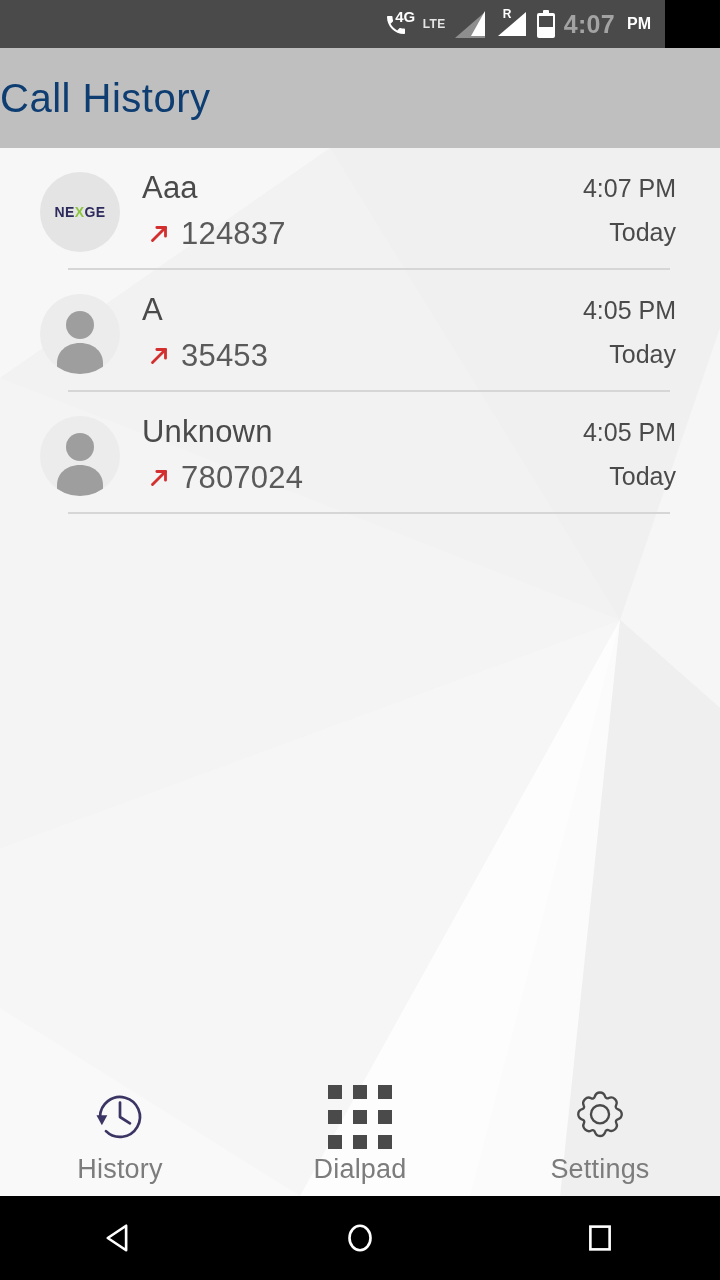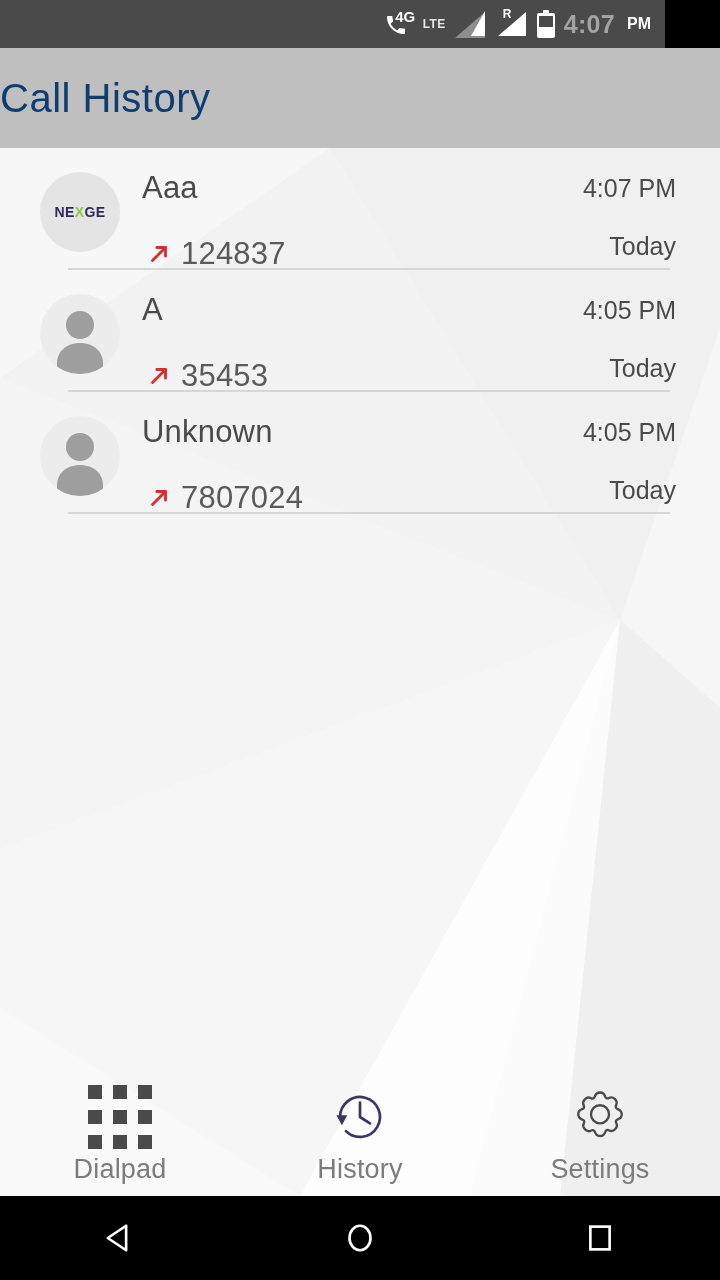--- a/index.html
+++ b/index.html
@@ -72,29 +72,29 @@
     position:absolute; left:0; top:0; width:80px; height:80px;
     display:flex; align-items:center; justify-content:center;
     font-size:14px; font-weight:bold; letter-spacing:.4px; color:#2d2a5c;
   }
   .nexge .x{ color:#8cc63e; }
   .row-name{
     position:absolute; left:142px; top:22px;
     font-size:31px; color:#4a4a4a; letter-spacing:.2px; white-space:nowrap;
   }
   .row-num-wrap{
-    position:absolute; left:146px; top:68px; display:flex; align-items:center; gap:9px;margin-top:20px;
+    position:absolute; left:146px; top:68px; display:flex; align-items:center; gap:9px;
   }
   .call-arrow{ width:26px; height:26px; flex:none; }
   .row-num{ font-size:31px; color:#5a5a5a; letter-spacing:.2px; }
   .row-time{
     position:absolute; right:44px; top:26px; font-size:25px; color:#4a4a4a;
   }
   .row-day{
-    position:absolute; right:44px; top:84px; font-size:25px; color:#4a4a4a;
+    position:absolute; right:44px; top:70px; font-size:25px; color:#4a4a4a;
   }
   .divider{
     position:absolute; left:68px; right:50px; bottom:0; height:2px; background:#d6d6d6;
   }
 
   
   .tabbar{
     position:absolute; bottom:84px; left:0; width:720px; height:112px;
     display:flex; align-items:flex-start;
   }
@@ -237,44 +237,44 @@
       <div class="row-day">Today</div>
       <div class="divider"></div>
     </div>
   </div>
 
   <div class="tabbar">
 
 
     <div class="tab">
       <div class="tab-icon">
-        <div class="dialgrid">
-            <i></i>
-            <i></i>
-            <i></i>
-            <i></i>
-            <i></i>
-            <i></i>
-            <i></i>
-            <i></i>
-            <i></i>
-          </div>
-      </div>
-      <div class="tab-label">Dialpad</div>
-    </div>
-
-    <div class="tab">
-      <div class="tab-icon">
         <svg width="58" height="58" viewBox="0 0 64 64">
           <path d="M10 32a22 22 0 1 1 6.5 15.6" stroke="#3b3564" stroke-width="3" fill="none" stroke-linecap="round"></path>
           <polygon points="6,30 18,30 12,41" fill="#3b3564"></polygon>
           <path d="M32 16v16l11 7" stroke="#3b3564" stroke-width="3" fill="none" stroke-linecap="round" stroke-linejoin="round"></path>
         </svg>
       </div>
       <div class="tab-label">History</div>
+    </div>
+
+    <div class="tab">
+      <div class="tab-icon">
+        <div class="dialgrid">
+            <i></i>
+            <i></i>
+            <i></i>
+            <i></i>
+            <i></i>
+            <i></i>
+            <i></i>
+            <i></i>
+            <i></i>
+          </div>
+      </div>
+      <div class="tab-label">Dialpad</div>
     </div>
 
     <div class="tab">
       <div class="tab-icon">
         <svg width="58" height="58" viewBox="0 0 64 64">
           <path d="M32 5c3.4 0 5 2.3 5.6 4.4.5 1.8 2.4 2.6 4 1.7 1.9-1 4.5-1.2 6.9 1.2s2.2 5 1.2 6.9c-.9 1.6-.1 3.5 1.7 4C53.7 24 56 25.6 56 29s-2.3 5-4.4 5.6c-1.8.5-2.6 2.4-1.7 4 1 1.9 1.2 4.5-1.2 6.9s-5 2.2-6.9 1.2c-1.6-.9-3.5-.1-4 1.7C37.1 50.7 35.4 53 32 53s-5-2.3-5.6-4.4c-.5-1.8-2.4-2.6-4-1.7-1.9 1-4.5 1.2-6.9-1.2s-2.2-5-1.2-6.9c.9-1.6.1-3.5-1.7-4C10.3 34.1 8 32.4 8 29s2.3-5 4.4-5.6c1.8-.5 2.6-2.4 1.7-4-1-1.9-1.2-4.5 1.2-6.9s5-2.2 6.9-1.2c1.6.9 3.5.1 4-1.7C26.9 7.3 28.6 5 32 5z" fill="none" stroke="#4a4a4a" stroke-width="2.6"></path>
           <circle cx="32" cy="29" r="10" fill="none" stroke="#4a4a4a" stroke-width="2.6"></circle>
         </svg>
       </div>
       <div class="tab-label">Settings</div>

